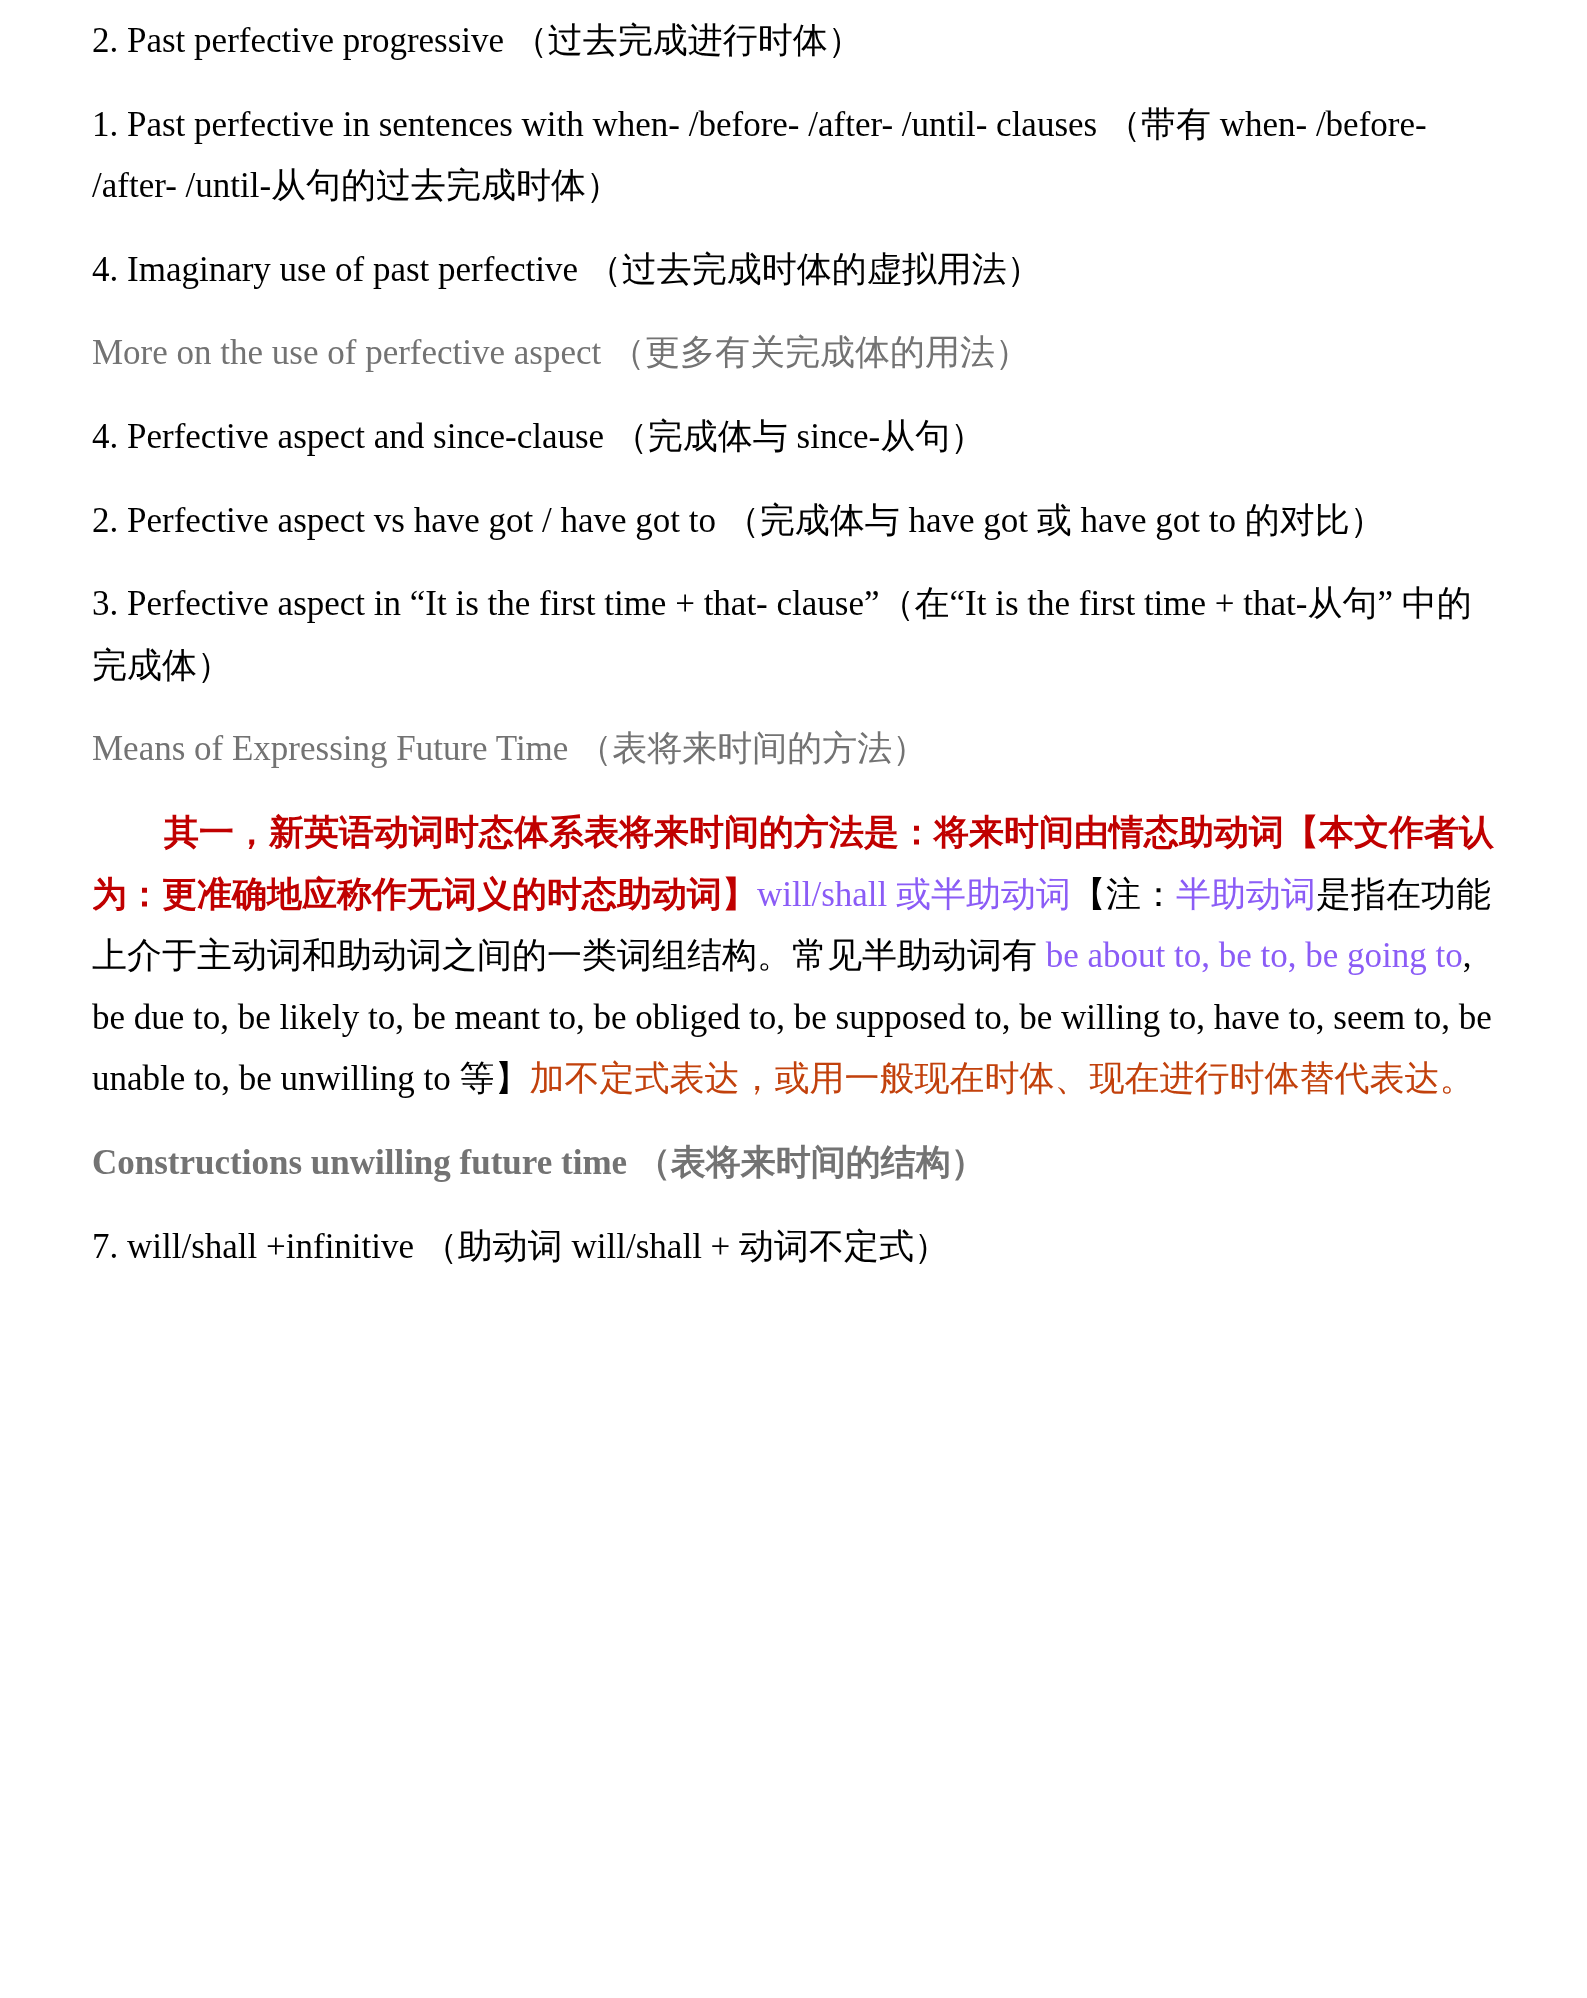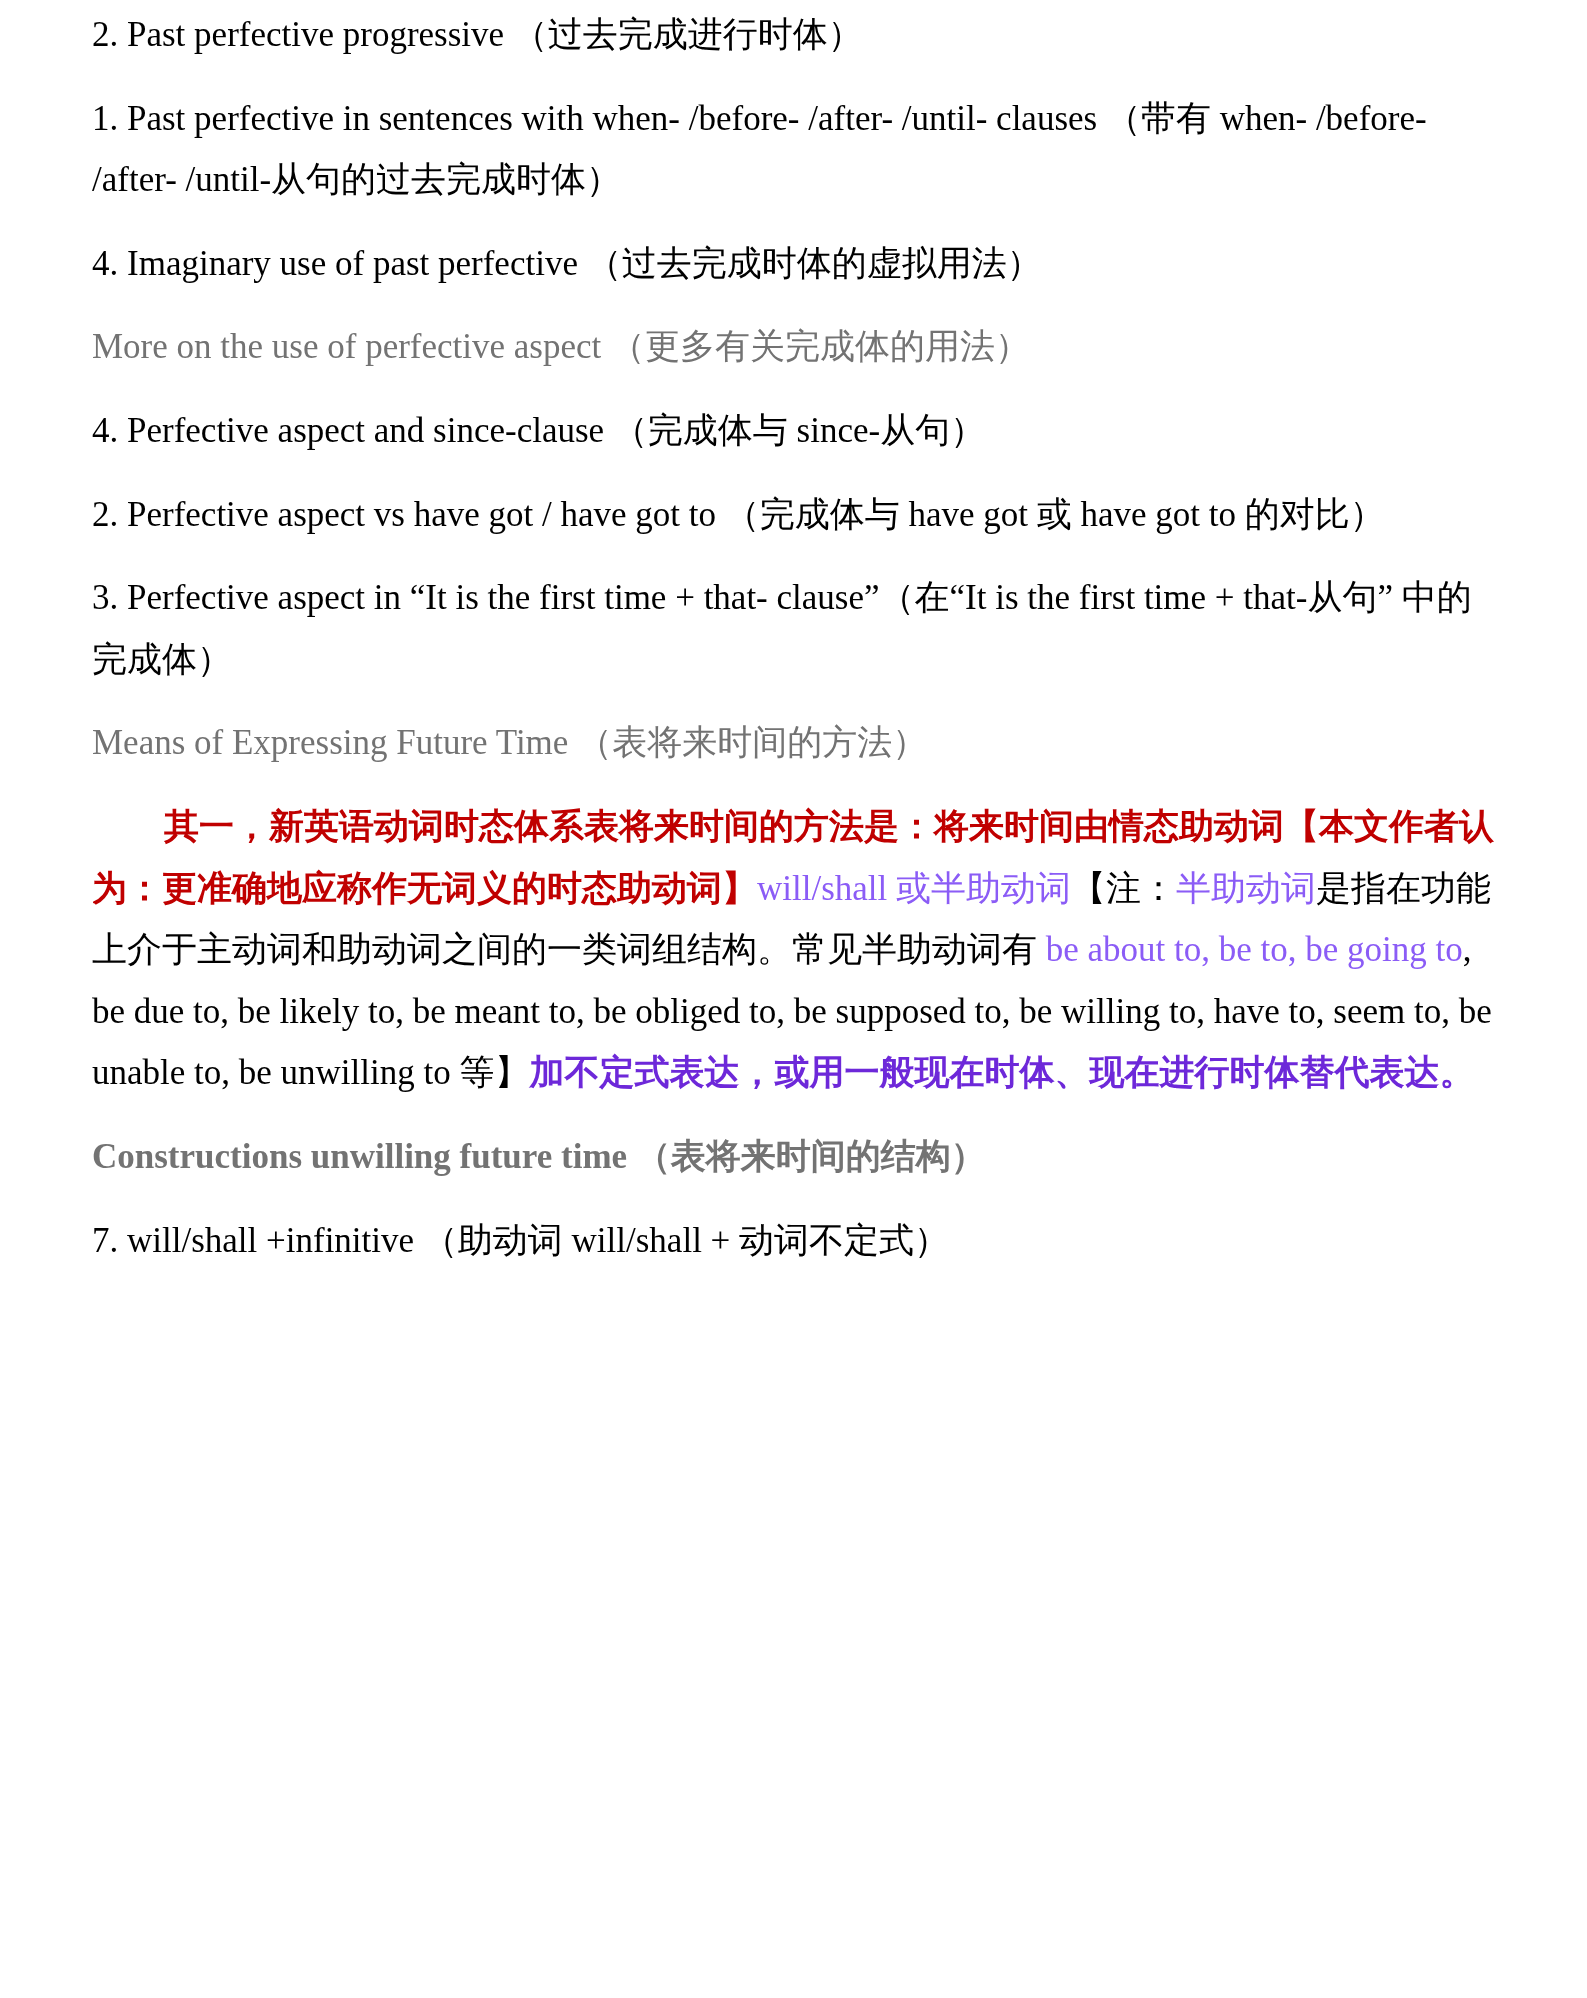--- a/index.html
+++ b/index.html
@@ -10,21 +10,21 @@
   body {
     width: 1587px;
     min-height: 1998px;
     font-family: "Liberation Serif", serif;
     color: #000000;
   }
   .page {
     width: 1587px;
     min-height: 1998px;
     box-sizing: border-box;
-    padding: 4px 92px 0 92px;
+    padding: 10px 92px 0 92px;
     background: #ffffff;
   }
   .para {
     font-size: 35px;
     line-height: 1.76;
     margin: 0 0 22px 0;
     text-align: left;
   }
   .redhead {
     color: #737373;
@@ -48,22 +48,22 @@
   }
   .blk {
     color: #000000;
     font-weight: normal;
   }
   .redinline {
     color: #8b5cf6;
     font-weight: normal;
   }
   .redboldinline {
-    color: #6d28d9;
-    font-weight: bold;
+    color: #c2410c;
+    font-weight: normal;
   }
   .last {
     margin-bottom: 0;
   }
 </style>
 </head>
 <body>
 
 <div class="page">
 

